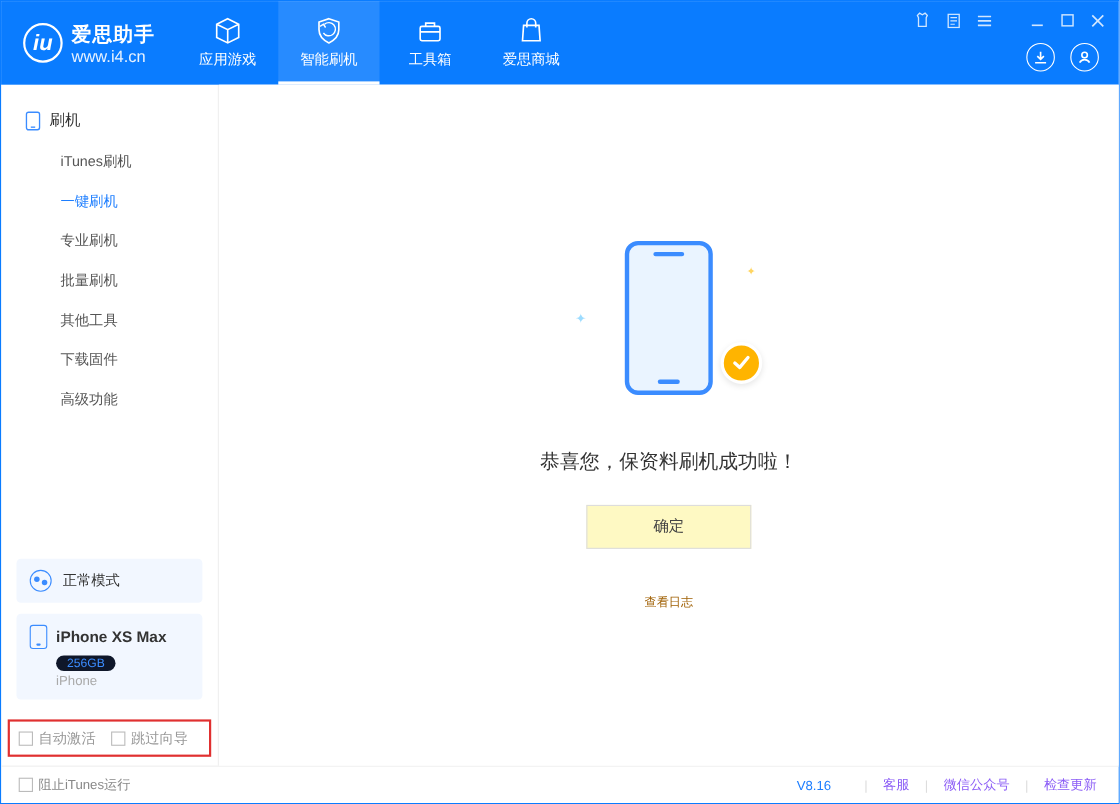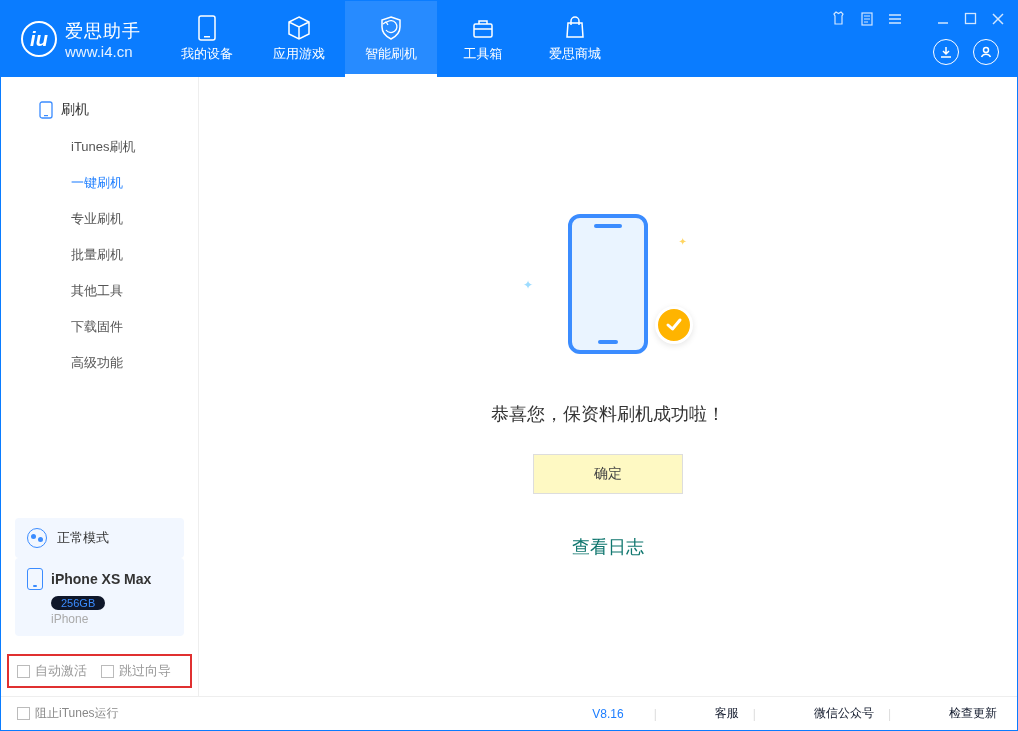--- a/index.html
+++ b/index.html
@@ -1,40 +1,40 @@
 <!DOCTYPE html>
 <html><head>
 <meta charset="utf-8">
 <style>
 * { margin: 0; padding: 0; box-sizing: border-box; font-family: "Microsoft YaHei", Arial, sans-serif; }
 body { background: #f0f0f0; display: flex; align-items: center; justify-content: center; min-height: 100vh; }
 .window { width: 1018px; height: 731px; background: #fff; border: 1px solid #0a7cff; display: flex; flex-direction: column; position: relative; }
 .titlebar { height: 76px; background: linear-gradient(to right, #0a7cff, #0a7cff); display: flex; align-items: stretch; color: #fff; position: relative; }
 .logo-block { display: flex; align-items: center; padding: 0 20px; gap: 8px; }
 .logo-circle { width: 36px; height: 36px; border: 2px solid #fff; border-radius: 50%; display: flex; align-items: center; justify-content: center; font-weight: bold; font-size: 20px; font-style: italic; }
-.logo-text .name { font-size: 18px; font-weight: normal; letter-spacing: 1px; }
+.logo-text .name { font-size: 18px; font-weight: bold; letter-spacing: 1px; }
 .logo-text .url { font-size: 15px; opacity: .9; }
 .nav { display: flex; align-items: stretch; }
 .nav-item { width: 92px; display: flex; flex-direction: column; align-items: center; justify-content: center; gap: 4px; cursor: pointer; font-size: 13px; position: relative; }
 .nav-item.active { background: rgba(255,255,255,0.12); }
 .nav-item.active::after { content:""; position:absolute; left:0; right:0; bottom:0; height:3px; background:#fff; }
 .nav-icon { width: 26px; height: 26px; display: flex; align-items: center; justify-content: center; }
 .header-actions { position: absolute; right: 12px; top: 10px; display: flex; gap: 14px; align-items: center; }
 .header-actions span, .header-actions svg { cursor: pointer; opacity: .9; }
 .header-actions .sep { width: 6px; }
 .header-btm { position: absolute; right: 18px; bottom: 12px; display: flex; gap: 14px; }
 .header-btm .ico { width: 26px; height: 26px; border: 1.5px solid #fff; border-radius: 50%; display: flex; align-items: center; justify-content: center; cursor: pointer; }
 .body { flex: 1; display: flex; min-height: 0; }
 .sidebar { width: 198px; border-right: 1px solid #eee; display: flex; flex-direction: column; }
-.menu { padding: 14px 16px; flex: 0 0 auto; }
+.menu { padding: 14px 0; flex: 0 0 auto; }
 .menu-head { display: flex; align-items: center; gap: 8px; padding: 10px 22px; color: #333; font-size: 14px; }
 .menu-sub { padding: 9px 0 9px 54px; font-size: 13px; color: #555; cursor: pointer; }
 .menu-sub.active { color: #1d7eff; }
 .sidebar-spacer { flex: 1; }
-.device-cards { padding: 8px 14px; display: flex; flex-direction: column; }
+.device-cards { padding: 8px 14px; display: flex; flex-direction: column; gap: 10px; }
 .card { background: #f2f7ff; border-radius: 4px; padding: 10px 12px; font-size: 13px; color: #333; display: flex; align-items: center; gap: 10px; }
 .card .small-ic { width: 20px; height: 20px; border: 1.5px solid #3b8cff; border-radius: 50%; position: relative; flex: 0 0 auto; }
 .card .small-ic::before, .card .small-ic::after { content:""; position:absolute; width:5px; height:5px; background:#3b8cff; border-radius:50%; }
 .card .small-ic::before { left:3px; top:5px; }
 .card .small-ic::after { right:3px; bottom:5px; }
 .device-card { background: #f2f7ff; border-radius: 4px; padding: 10px 12px; }
 .device-card .row1 { display: flex; align-items: center; gap: 8px; font-size: 14px; font-weight: bold; color: #333; }
 .phone-ic-sm { width: 16px; height: 22px; border: 1.5px solid #3b8cff; border-radius: 3px; position: relative; }
 .phone-ic-sm::after { content:""; position:absolute; width:4px; height:2px; background:#3b8cff; left:50%; bottom:2px; transform:translateX(-50%); border-radius:1px; }
 .badge { display:inline-block; background:#0f172a; color:#3b8cff; border-radius:10px; padding:1px 10px; font-size:11px; margin:6px 0 2px 24px; }
@@ -48,52 +48,43 @@
 .star.s1 { left:-10px; top:40%; }
 .star.s2 { right:-4px; top:14%; color:#ffd561; font-size:10px; }
 .star.s3 { right:-8px; bottom:30%; font-size:10px; }
 .phone-big { width: 80px; height: 140px; border: 4px solid #3b8cff; border-radius: 12px; margin: 0 auto; position: relative; background: #eaf4ff; }
 .phone-big::before { content:""; position:absolute; top:6px; left:50%; transform:translateX(-50%); width:28px; height:4px; background:#3b8cff; border-radius:2px; }
 .phone-big::after { content:""; position:absolute; bottom:6px; left:50%; transform:translateX(-50%); width:20px; height:4px; background:#3b8cff; border-radius:2px; }
 .check-badge { position:absolute; right:-10px; bottom:30px; width:38px; height:38px; background:#ffb400; border-radius:50%; display:flex; align-items:center; justify-content:center; border: 3px solid #fff; box-shadow: 0 2px 6px rgba(0,0,0,.1); }
 .check-badge svg { stroke:#fff; }
 .success-txt { font-size: 18px; color: #333; margin-bottom: 28px; }
 .ok-btn { border: 1px solid #ddd; background: #fef9c3; width: 150px; height: 40px; font-size: 14px; color: #444; cursor: pointer; margin-bottom: 18px; }
-.log-link { color: #0f766e; font-size: 18px; cursor: pointer; margin-top: 23px; }
+.log-link { color: #a16207; font-size: 11px; cursor: pointer; margin-top: 23px; }
 .statusbar { height: 34px; border-top: 1px solid #eee; display: flex; align-items: center; padding: 0 16px; font-size: 12px; color: #888; }
 .statusbar .chk { color:#888; }
 .statusbar .spacer { flex: 1; }
 .statusbar .ver { color:#1d7eff; margin-right: 20px; }
-.statusbar .link { color:#0f172a; cursor:pointer; padding: 0 4px; margin-left: 44px; }
+.statusbar .link { color:#8b5cf6; cursor:pointer; padding: 0 4px; }
 .statusbar .divider { color:#ddd; margin: 0 10px; }
 svg { display:block; }
 </style>
 </head>
 <body>
 
 <div class="window">
 
   <div class="titlebar">
     <div class="logo-block">
       <div class="logo-circle">iu</div>
       <div class="logo-text">
         <div class="name">爱思助手</div>
         <div class="url">www.i4.cn</div>
       </div>
     </div>
     <div class="nav">
-      <div class="nav-item">
-        <span class="nav-icon">
-          <svg width="20" height="26" viewBox="0 0 20 26">
-              <rect x="2" y="1" width="16" height="24" rx="2" fill="none" stroke="#fff" stroke-width="1.5"></rect>
-              <rect x="7" y="21" width="6" height="1.5" fill="#fff"></rect>
-            </svg>
-        </span>
-        <span>我的设备</span>
-      </div>
       <div class="nav-item">
         <span class="nav-icon">
           <svg width="26" height="26" viewBox="0 0 26 26">
               <path d="M13 2 L23 7 L23 19 L13 24 L3 19 L3 7 Z M3 7 L13 12 L23 7 M13 12 L13 24" fill="none" stroke="#fff" stroke-width="1.5"></path>
             </svg>
         </span>
         <span>应用游戏</span>
       </div>
       <div class="nav-item active">
         <span class="nav-icon">

